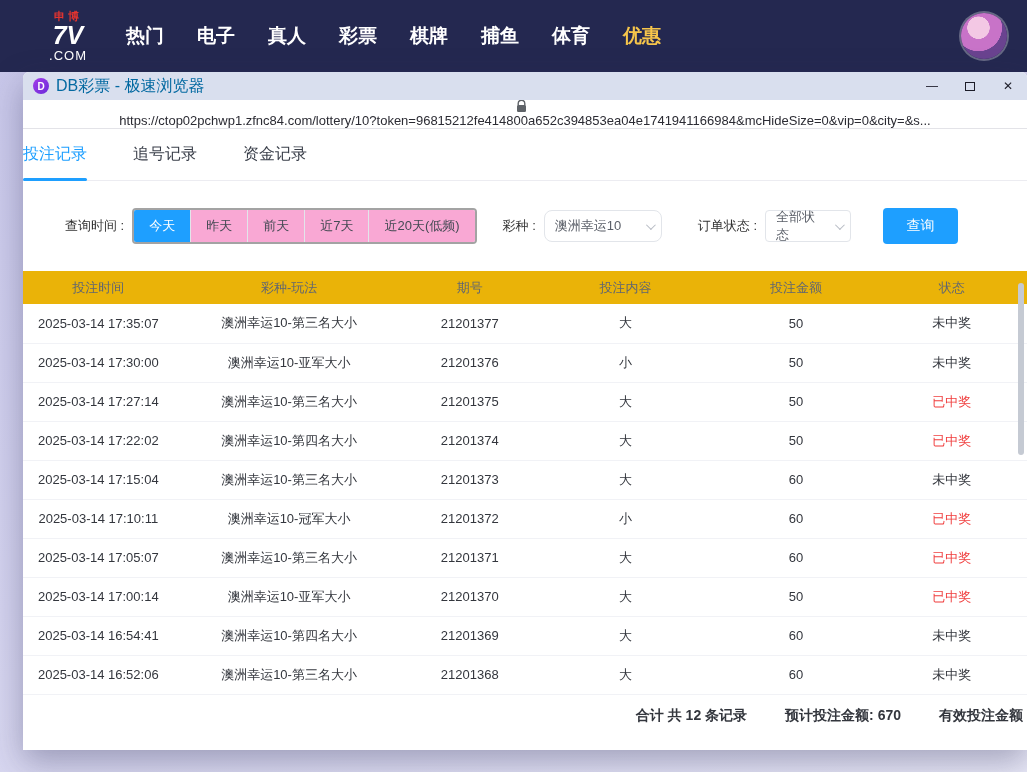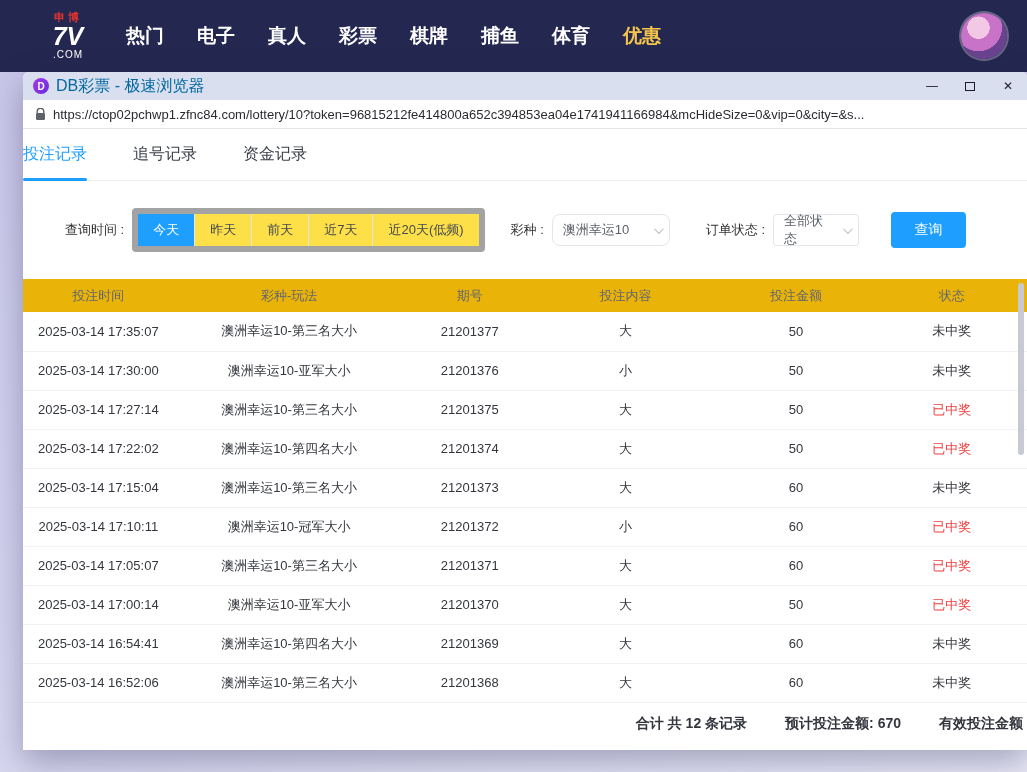--- a/index.html
+++ b/index.html
@@ -9,56 +9,56 @@
     width:1027px; height:772px; overflow:hidden; position:relative;
     font-family:"Liberation Sans","DejaVu Sans",sans-serif;
     background:linear-gradient(150deg,#c7c6e9 0%,#d3d2ee 45%,#e9e9f8 100%);
   }
 
   
   .site-nav { height:72px; background:#242850; display:flex; align-items:center; padding:0 20px 0 40px; }
   .logo { text-align:center; line-height:1; cursor:pointer; min-width:56px; }
   .logo-top { color:#e3342f; font-size:11px; font-weight:700; letter-spacing:3px; }
   .logo-main { color:#fff; font-size:25px; font-weight:800; font-style:italic; margin-top:1px; }
-  .logo-sub { color:#fff; font-size:10px; letter-spacing:1px; margin-top:1px; }
+  .logo-sub { color:#fff; font-size:13px; letter-spacing:1px; margin-top:1px; }
   .nav-items { display:flex; gap:33px; margin-left:30px; }
   .nav-item { color:#fff; font-size:19px; font-weight:700; text-decoration:none; cursor:pointer; }
   .nav-item.gold { color:#f7c64b; }
   .avatar { margin-left:auto; width:46px; height:46px; border-radius:50%; cursor:pointer;
     background:radial-gradient(circle at 38% 32%, #f3c8e4 0 26%, #c873c8 27% 55%, #6a4390 56% 100%);
     box-shadow:0 0 0 2px rgba(255,255,255,.3); }
 
   
   .browser-window { position:absolute; left:23px; top:72px; width:1004px; height:678px;
     background:#fff; border-radius:6px 6px 0 0; box-shadow:0 12px 32px rgba(40,40,80,.35); }
 
   .title-bar { height:28px; background:#d9dfee; border-radius:6px 6px 0 0; display:flex; align-items:center; padding-left:10px; }
   .favicon { width:16px; height:16px; border-radius:50%; flex:0 0 16px;
     background:linear-gradient(135deg,#a33de8,#6a2bd9); color:#fff; font-size:10px; font-weight:700;
     display:flex; align-items:center; justify-content:center; margin-right:7px; }
   .window-title { font-size:16px; color:#0369a1; }
   .win-controls { margin-left:auto; display:flex; height:100%; }
   .win-btn { width:38px; display:flex; align-items:center; justify-content:center; font-size:12px; color:#1c1c28; cursor:pointer; }
   .max-box { width:10px; height:9px; border:1.5px solid #1c1c28; display:inline-block; }
 
-  .address-bar { height:29px; border-bottom:1px solid #e3e3e8; display:flex; align-items:center; padding:0 12px; background:#fff; }
+  .address-bar { height:29px; border-bottom:1px solid #e3e3e8; display:flex; align-items:center; padding:0 12px; background:#fff;flex-direction:column; }
   .lock-icon { margin-right:7px; display:flex; align-items:center; }
   .url-text { font-size:13px; color:#2b2b33; white-space:nowrap; overflow:hidden; }
 
   
   .page-content { position:relative; height:620px; overflow:hidden; }
 
   .tabs { display:flex; gap:46px; border-bottom:1px solid #ececf1; height:52px; align-items:flex-end; }
   .tab { position:relative; font-size:16px; color:#3a3f4a; padding-bottom:15px; cursor:pointer; }
   .tab.active { color:#1e9fff; }
   .tab.active::after { content:""; position:absolute; left:0; right:0; bottom:-1px; height:3px; background:#1e9fff; border-radius:2px; }
 
   .filters { display:flex; align-items:center; margin:27px 0 0 42px; font-size:13px; color:#333; }
-  .time-group { display:flex; border:6px solid #a3a3a3; border-radius:4px; overflow:hidden; margin-left:8px; }
-  .time-btn { padding:0 15px; height:32px; line-height:32px; background:#fde047; color:#454a54; cursor:pointer; border-left:1px solid #e2e5ea; font-size:13px; white-space:nowrap; }
+  .time-group { display:flex; border:2px solid #a3a3a3; border-radius:4px; overflow:hidden; margin-left:8px; }
+  .time-btn { padding:0 15px; height:32px; line-height:32px; background:#f9a8d4; color:#454a54; cursor:pointer; border-left:1px solid #e2e5ea; font-size:13px; white-space:nowrap; }
   .time-btn:first-child { border-left:none; }
   .time-btn.active { background:#1e9fff; color:#fff; }
   .flabel-2 { margin-left:26px; }
   .flabel-3 { margin-left:36px; }
   .select { display:flex; align-items:center; justify-content:space-between; border:1px solid #e2e5ea; border-radius:4px;
     height:32px; padding:0 8px 0 10px; margin-left:8px; color:#5a5f68; cursor:pointer; background:#fff; font-size:13px; }
   .w118 { width:118px;border-radius:8px; } .w86 { width:86px; }
   .chev { width:7px; height:7px; border-right:1.5px solid #b7bcc4; border-bottom:1.5px solid #b7bcc4;
     transform:rotate(45deg) translateY(-2px); margin-left:8px; flex:0 0 auto; }
   .query-btn { margin-left:32px; width:75px; height:36px; background:#1e9fff; color:#fff; border:none; border-radius:4px; font-size:14px; cursor:pointer; }

